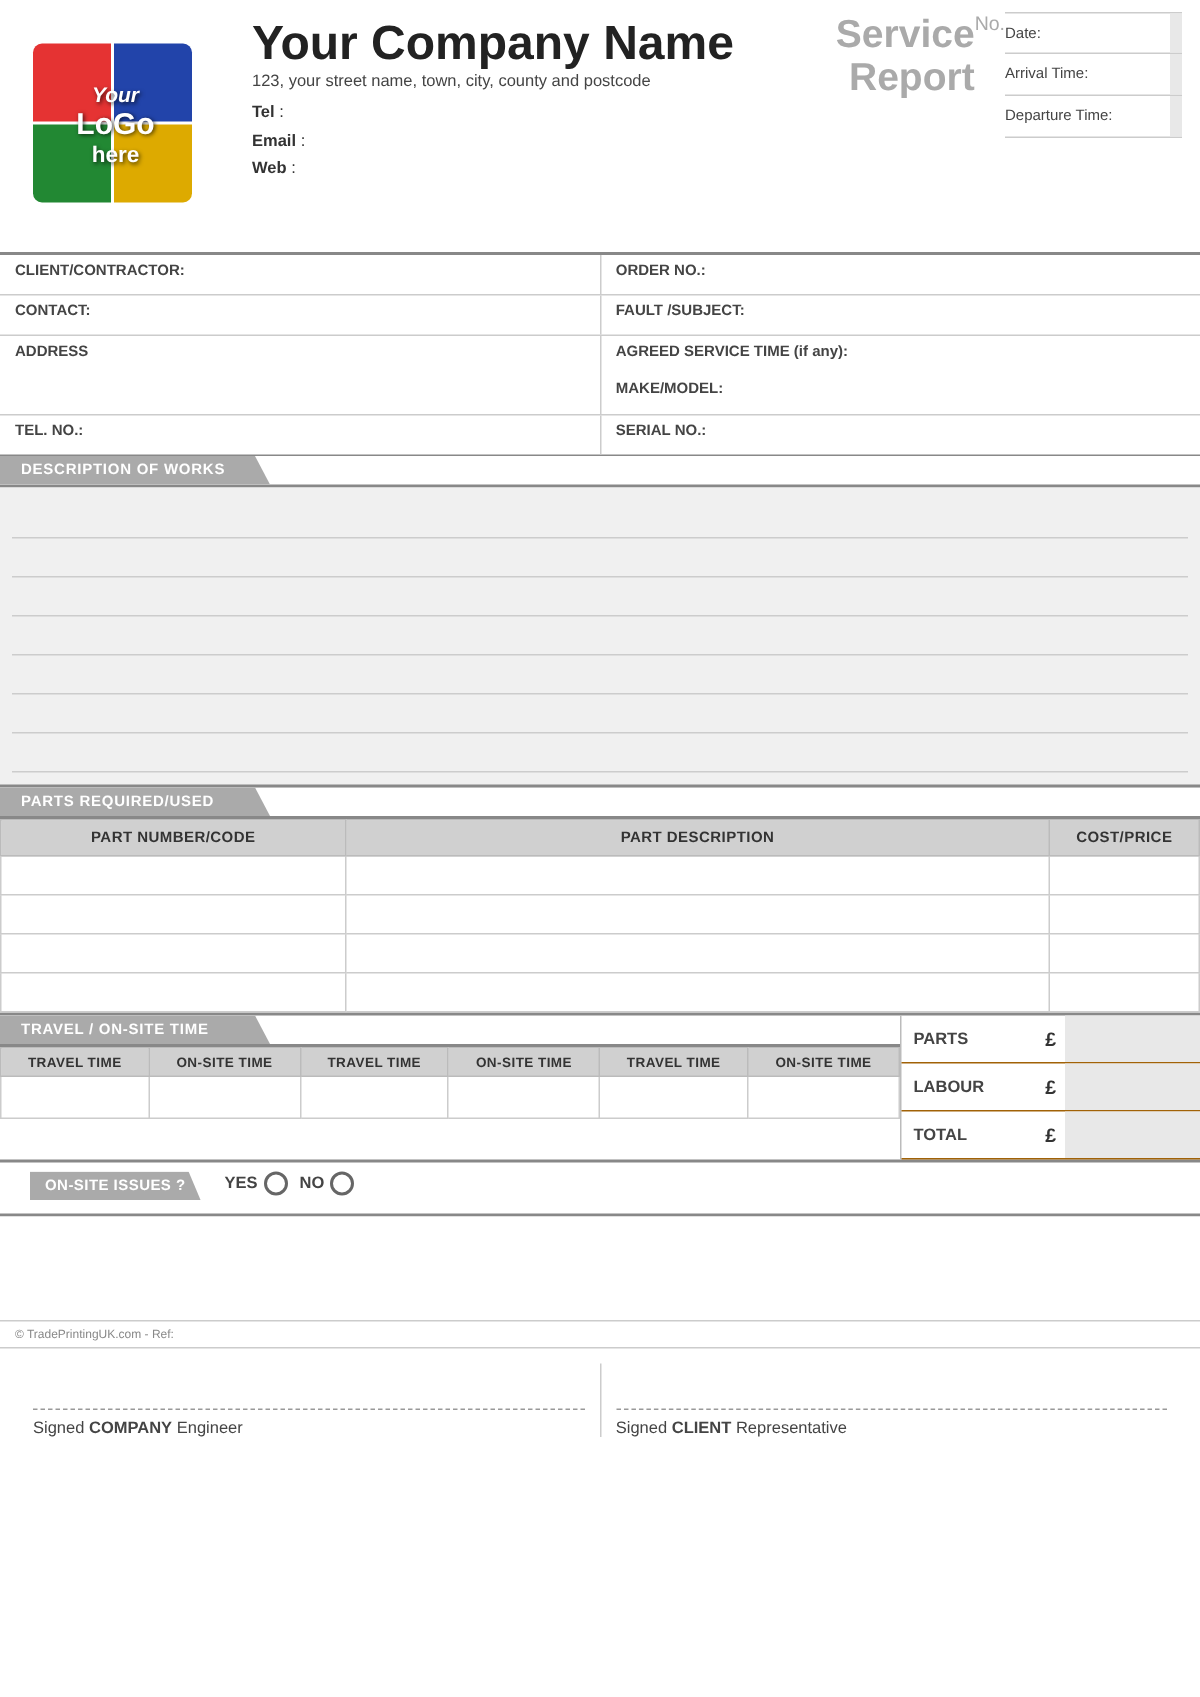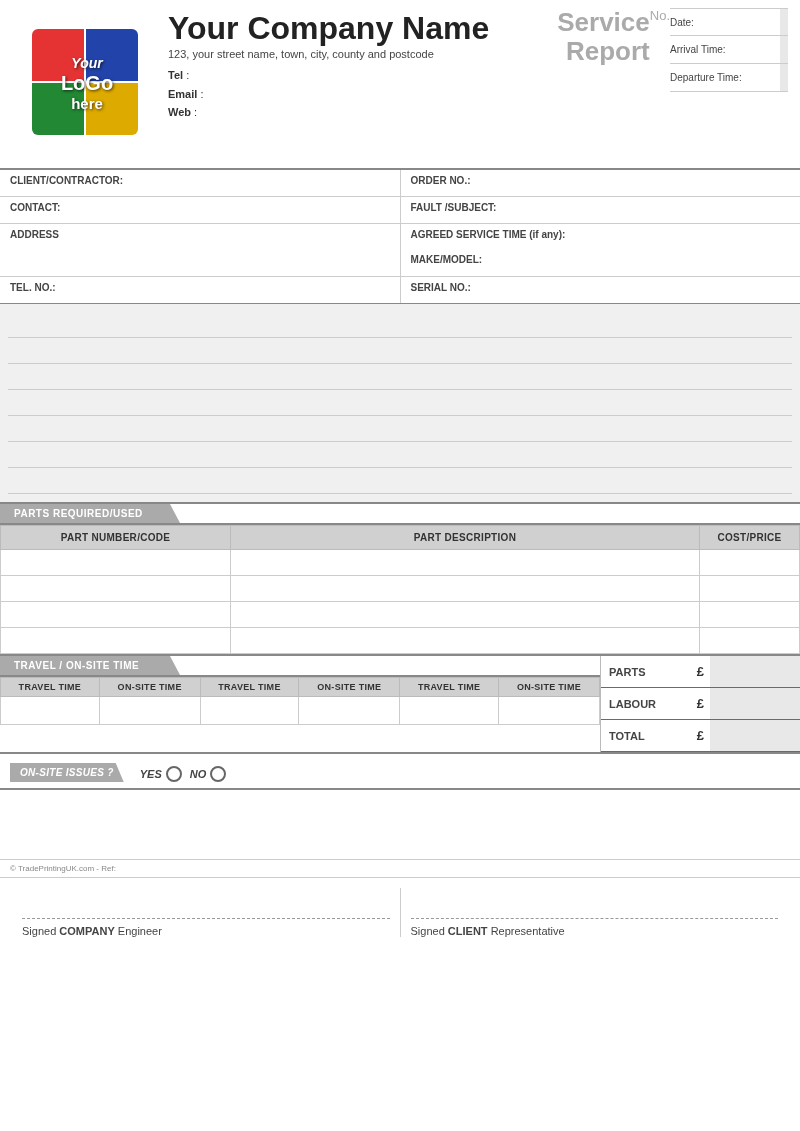--- a/index.html
+++ b/index.html
@@ -33,21 +33,21 @@
       display: flex;
       align-items: center;
       justify-content: center;
     }
     .logo-box {
       width: 120px;
       height: 120px;
       position: relative;
       display: flex;
       align-items: center;
-      justify-content: flex-end;
+      justify-content: flex-start;
     }
     
     .logo-cube {
       width: 110px;
       height: 110px;
       position: relative;
     }
     .cube-face {
       position: absolute;
       display: flex;
@@ -326,26 +326,25 @@
       height: 100%;
       background: #e8e8e8;
       display: flex;
       align-items: center;
       padding: 0 4px;
     }
 
     
     .issues-section {
       border-bottom: 2px solid #888;
-      padding: 6px 10px;
-      display: flex;
-      align-items: flex-end;
+      padding: 6px 20px;
+      display: flex;
+      align-items: flex-start;
       gap: 8px;
       min-height: 36px;
-      font-style: italic;
     }
     .issues-label {
       font-size: 10px;
       font-weight: 700;
       color: #fff;
       background: #aaa;
       padding: 4px 10px;
       clip-path: polygon(0 100%, 0 0, calc(100% - 8px) 0, 100% 100%);
       margin-right: 8px;
       letter-spacing: 0.3px;
@@ -498,20 +497,23 @@
         <div>AGREED SERVICE TIME (if any):</div>
         <div style="margin-top:10px;">MAKE/MODEL:</div>
       </div>
     </div>
     <div class="info-row">
       <div class="info-cell">TEL. NO.:</div>
       <div class="info-cell">SERIAL NO.:</div>
     </div>
   </div>
 
+  <div class="section-header">
+    <div class="section-tab">DESCRIPTION OF WORKS</div>
+  </div>
   <div class="works-area">
     <div class="works-lines">
       <div class="works-line"></div>
       <div class="works-line"></div>
       <div class="works-line"></div>
       <div class="works-line"></div>
       <div class="works-line"></div>
       <div class="works-line"></div>
       <div class="works-line"></div>
     </div>

